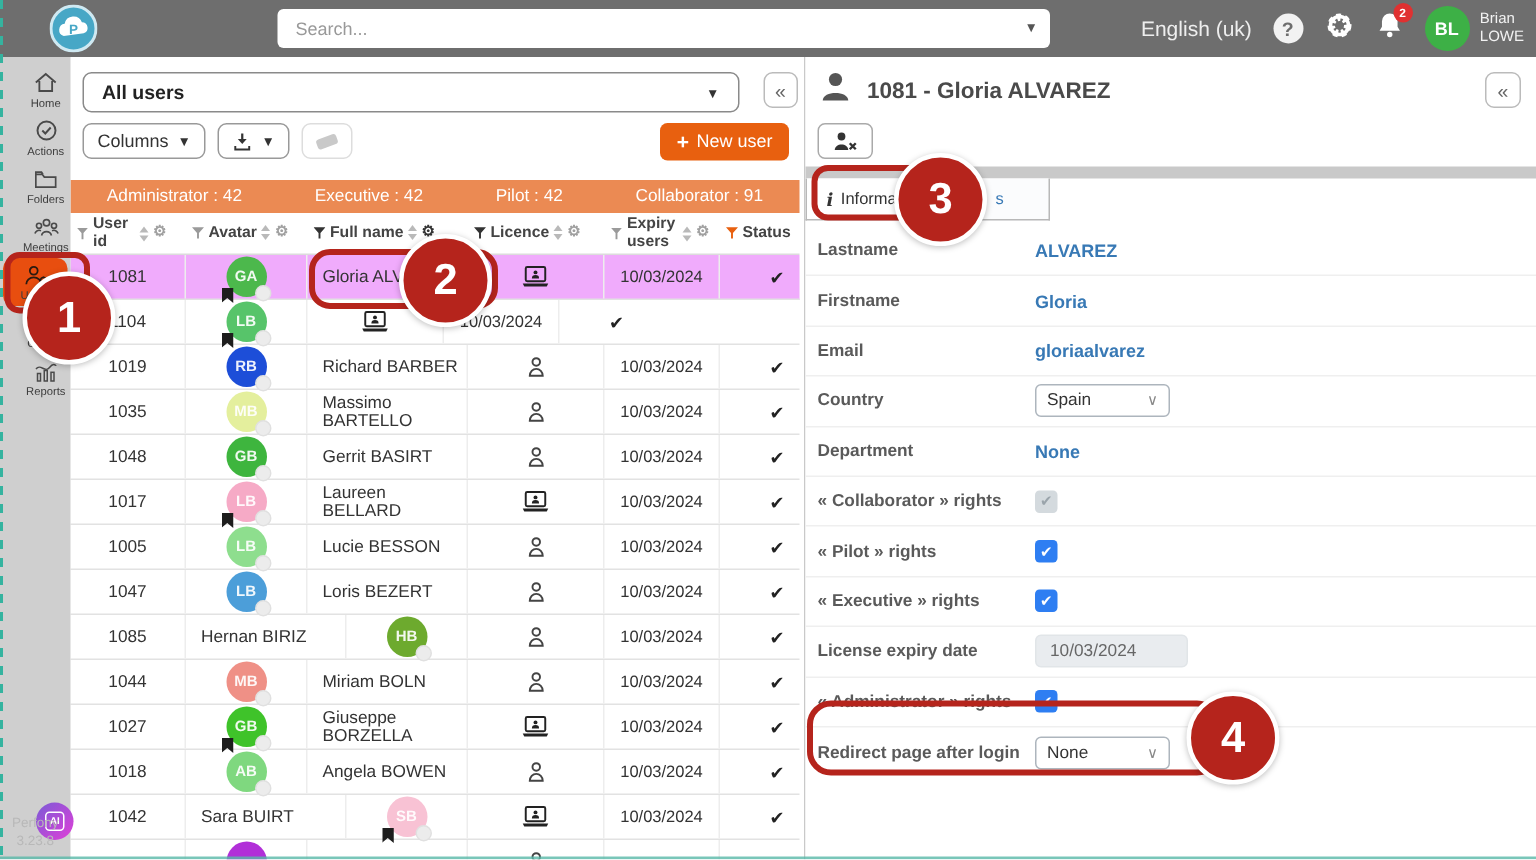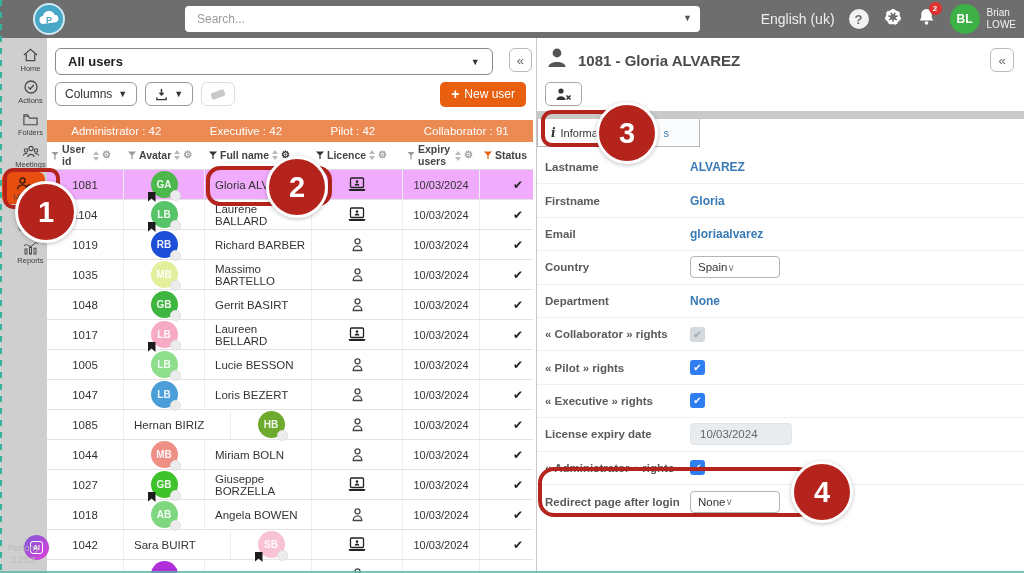--- a/index.html
+++ b/index.html
@@ -94,21 +94,21 @@
   .icon-btn { width:37px; height:24px; border:1px solid #aaa; border-radius:5px; background:#fff; display:flex; align-items:center; justify-content:center; cursor:pointer; }
   .tab-strip { height:8px; background:#c9c9c9; width:100%; }
   .tabs { display:flex; height:28px; margin-top:0; }
   .tab { display:flex; align-items:center; gap:5px; padding:0 13px; border:1px solid #b8b8b8; border-top:none; background:#fff; font-size:11px; color:#333; cursor:pointer; }
   .tab .info-i { font-family:"DejaVu Serif", serif; font-weight:bold; font-style:italic; font-size:12px; }
   .tab.inactive { margin-left:3px; color:#3879b5; background:#fbfcfd; padding:0 30px; }
   .form { margin-top:4px; }
   .frow { display:flex; align-items:center; height:33.4px; border-bottom:1px solid #efefef; padding-left:8px; }
   .flabel { width:145px; font-size:11.5px; font-weight:bold; color:#5a5a5a; flex:none; }
   .fvalue { font-size:12px; font-weight:bold; color:#3879b5; }
-  .sel { width:90px; height:22px; border:1px solid #adb5bd; border-radius:4px; background:#fff; display:flex; align-items:center; padding:0 7px; font-size:11.5px; color:#333; cursor:pointer; }
+  .sel { width:90px; height:22px; border:1px solid #adb5bd; border-radius:4px; background:#fff; display:flex; align-items:center; justify-content:space-between; padding:0 7px; font-size:11.5px; color:#333; cursor:pointer; }
   .sel .chev { color:#888; font-size:10px; }
   .ginput { width:102px; height:22px; background:#e9ecef; border:1px solid #e1e5e8; border-radius:4px; font-size:11.5px; color:#666; display:flex; align-items:center; padding-left:9px; }
   .cb { width:15px; height:15px; border-radius:3px; background:#2e7ef2; color:#fff; font-size:10px; display:flex; align-items:center; justify-content:center; cursor:pointer; }
   .cb.disabled { background:#d4dade; color:#9aa4ab; cursor:default; }
 
   
   .ann-rect { position:absolute; border:4px solid #b5241c; border-radius:14px; z-index:50; pointer-events:none; }
   .ann-circle { position:absolute; width:62px; height:62px; border-radius:50%; background:#b5241c; border:3px solid #fff; color:#fff; font-size:29px; font-weight:bold; display:flex; align-items:center; justify-content:center; z-index:51; pointer-events:none; box-shadow:0 1px 4px rgba(0,0,0,.25); }
   #ann-r1{left:3px; top:168px; width:57px; height:41px; border-radius:10px;}
   #ann-c1{left:15px; top:181px;}
@@ -358,23 +358,20 @@
     <div class="td td-id">
               <span class="uid">1104</span>
             </div>
     <div class="td td-avatar">
       <span class="avatar" style="background: rgb(87, 196, 106);">
         <span class="init">LB</span>
         <span class="status-dot"></span>
         <span class="bookmark"></span>
       </span>
     </div>
-    <div class="td td-name">
-              <span class="uname">Laurène BALLARD</span>
-            </div>
     <div class="td td-lic">
       <svg class="ic-laptop" width="20" height="15" viewBox="0 0 20 15">
         <rect x="3.5" y="1" width="13" height="9.5" rx="1" fill="none" stroke="#222" stroke-width="1.3"></rect>
         <circle cx="10" cy="4.6" r="1.3" fill="#222"></circle>
         <path d="M7.6 8.6 a2.4 2.2 0 0 1 4.8 0 z" fill="#222"></path>
         <path d="M1.5 12 h17 l-1 2 h-15 z" fill="#222"></path>
       </svg>
 
     </div>
     <div class="td td-exp">

